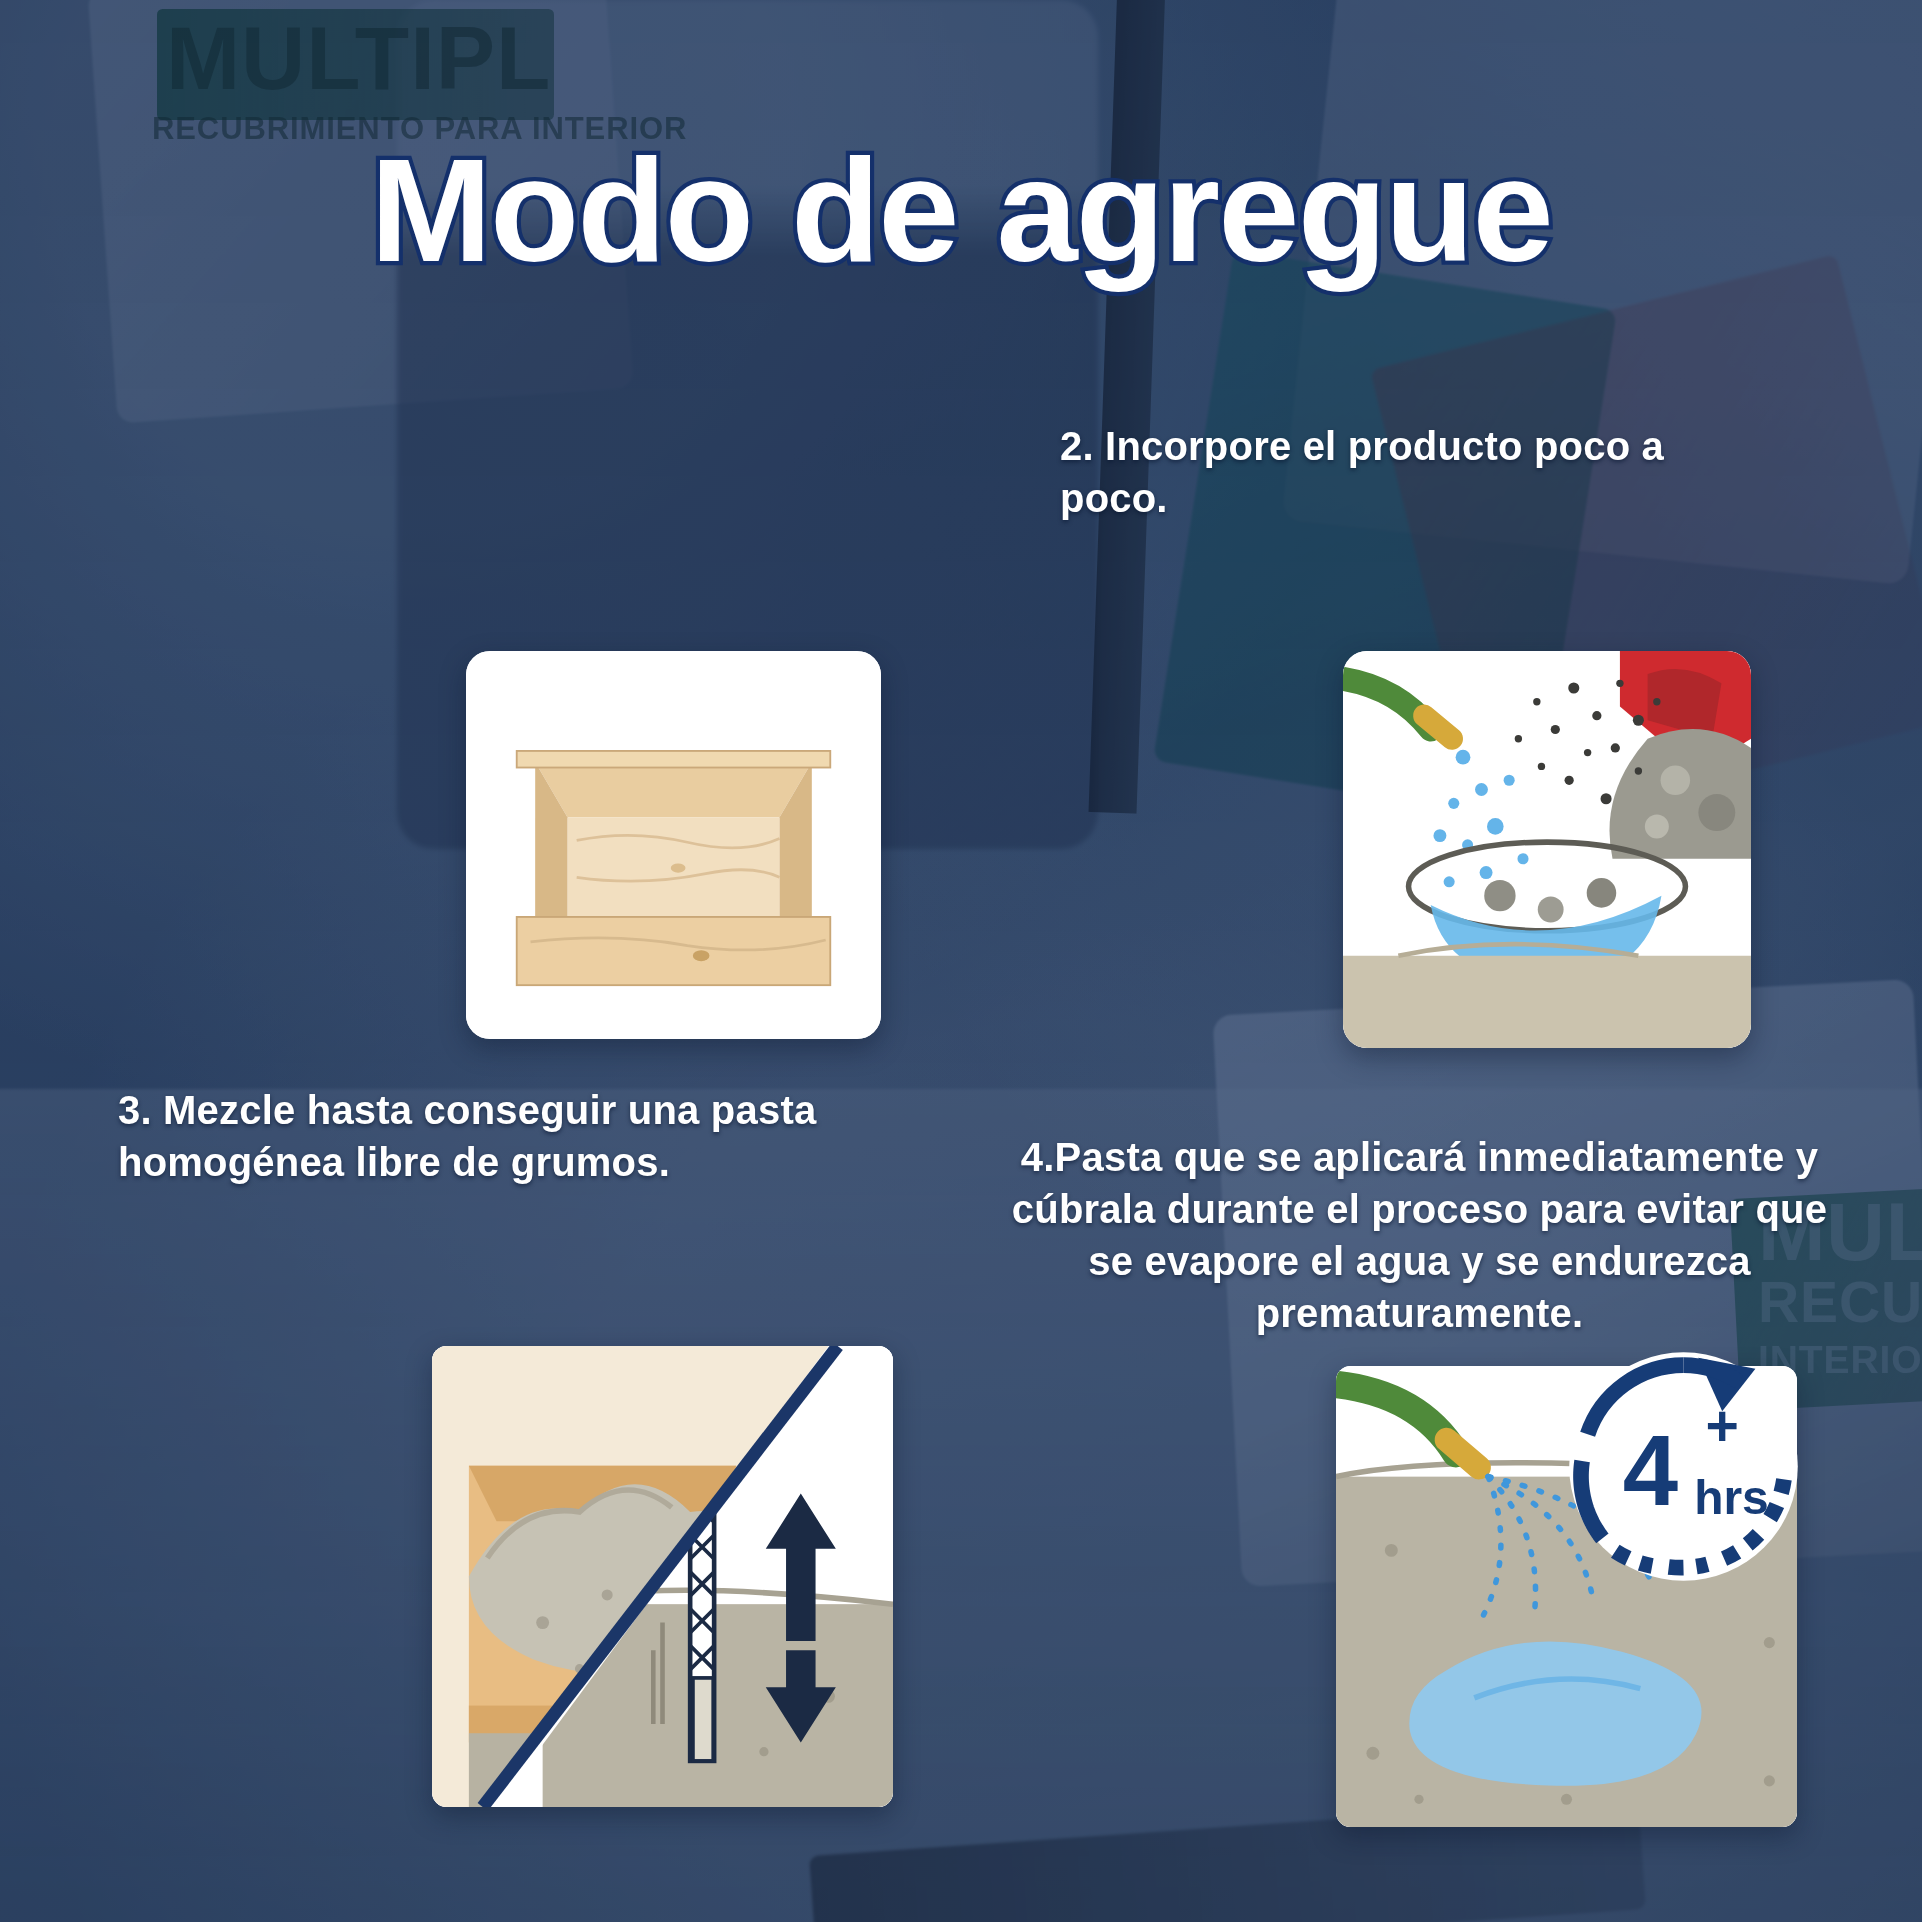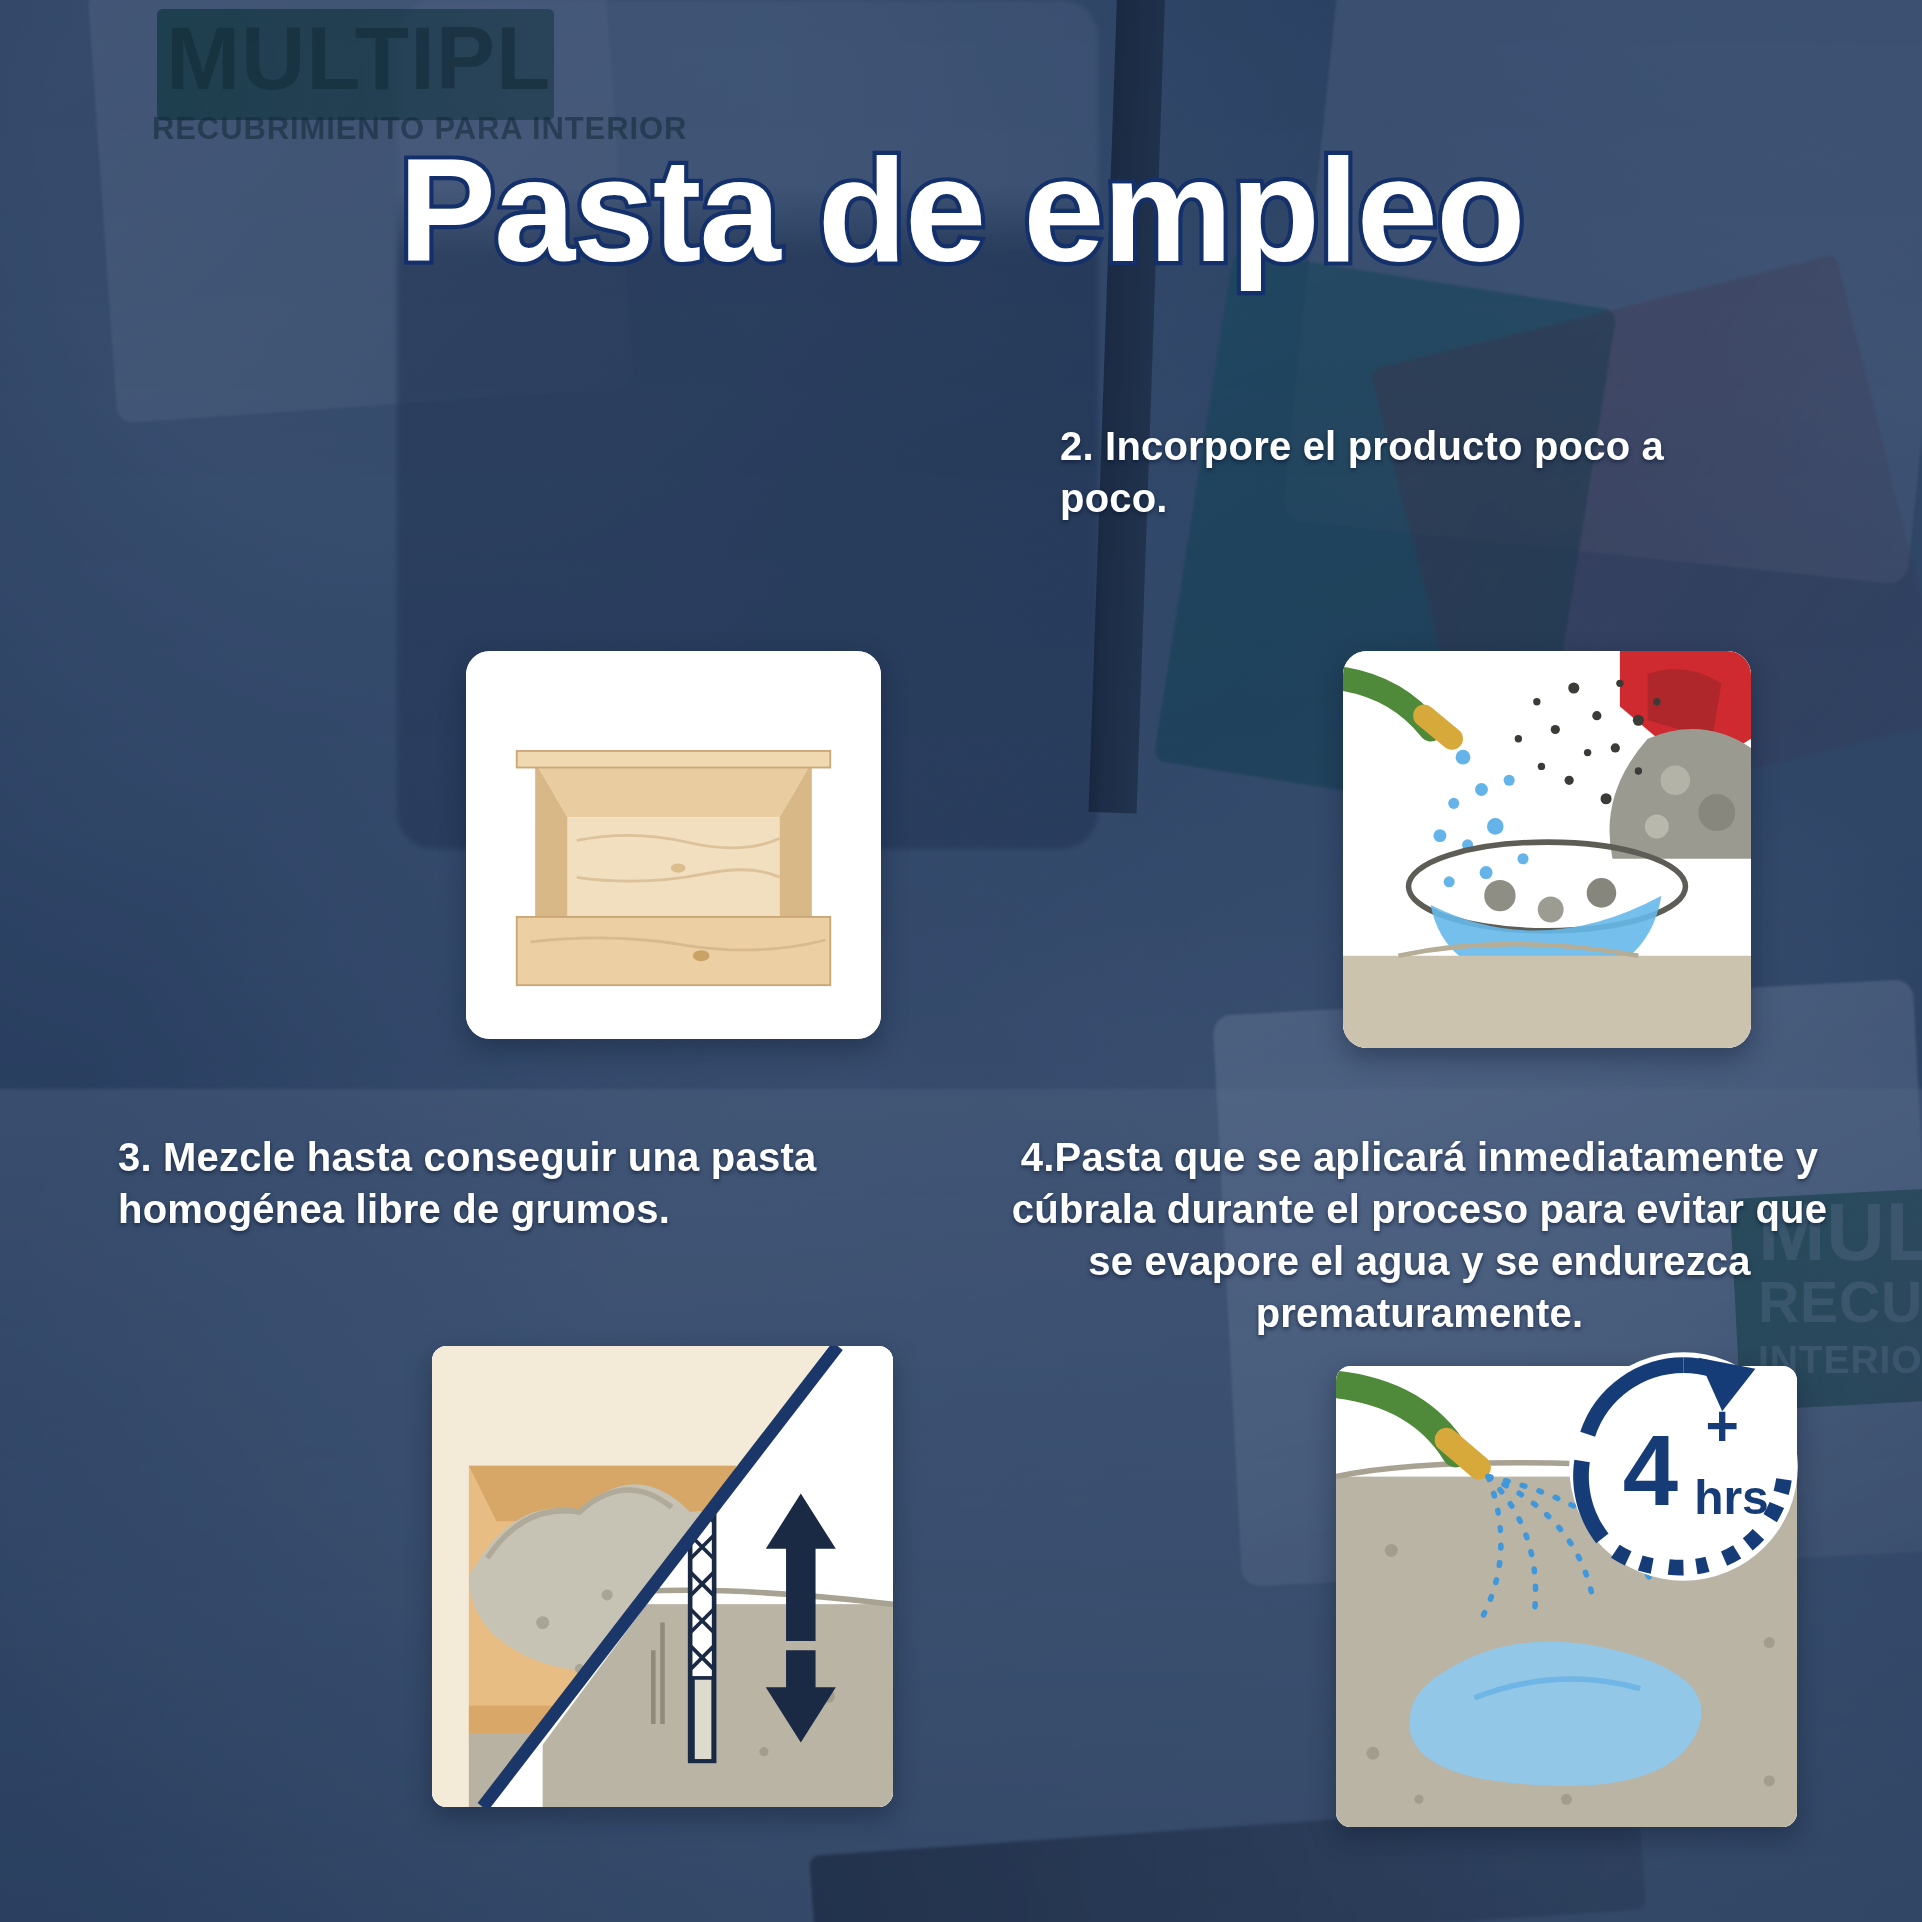--- a/index.html
+++ b/index.html
@@ -121,21 +121,21 @@
     position:absolute;
     color:#ffffff;
     font-size:40px;
     font-weight:800;
     line-height:1.30;
     letter-spacing:0.2px;
     text-shadow:0 1.8px 4.6px rgba(8,22,48,.65);
   }
   .s1{left:118px;top:420px;width:831px;}
   .s2{left:1060px;top:420px;width:701px;}
-  .s3{left:118px;top:1131px;width:831px;}
+  .s3{left:118px;top:1084px;width:831px;}
   .s4{left:1004px;top:1131px;width:831px;text-align:center;}
 
   .thumb{
     position:absolute;
     background:#ffffff;
     border-radius:24px;
     overflow:hidden;
     box-shadow:0 9.2px 26px rgba(10,22,45,.38);
   }
   .t1{left:466px;top:651px;width:415px;height:388px;}
@@ -172,21 +172,21 @@
     <div class="bg-text dark" style="left:152px;top:111px;font-size:31px;">RECUBRIMIENTO PARA INTERIOR</div>
     <div class="bg-text" style="left:1758px;top:1186px;font-size:81px;">MUL</div>
     <div class="bg-text" style="left:1758px;top:1269px;font-size:57px;">RECUB</div>
     <div class="bg-text" style="left:1758px;top:1338px;font-size:39px;">INTERIOR</div>
   </div>
   <div class="tint"></div>
   <div class="tint2"></div>
 
   <div class="content">
 
-    <h1 class="title">Pasta de empleo</h1>
+    <h1 class="title">Modo de agregue</h1>
 
 
     <div class="thumb t1">
       <svg viewBox="0 0 450 420">
         <rect x="0" y="0" width="450" height="420" fill="#ffffff"></rect>
 
         <polygon points="75,120 375,120 340,180 110,180" fill="#e9cda0"></polygon>
         <polygon points="110,180 340,180 340,300 110,300" fill="#f2dfc0"></polygon>
 
         <polygon points="75,120 110,180 110,300 75,330" fill="#d8b887"></polygon>

